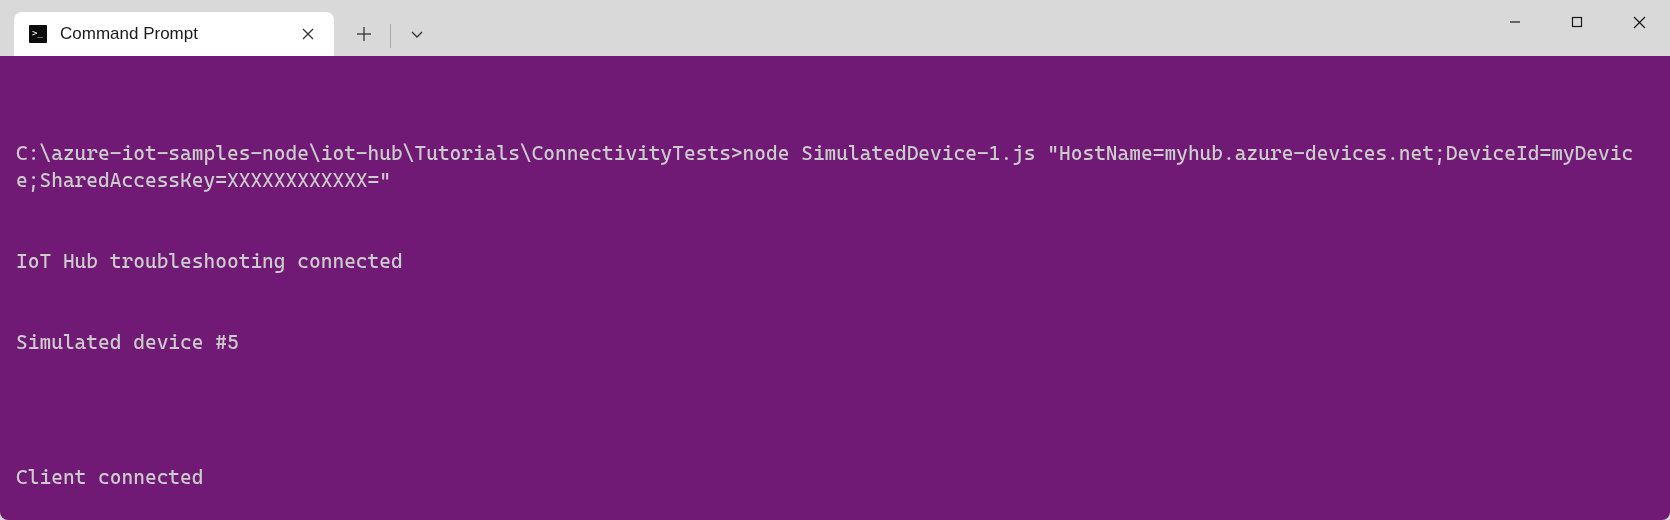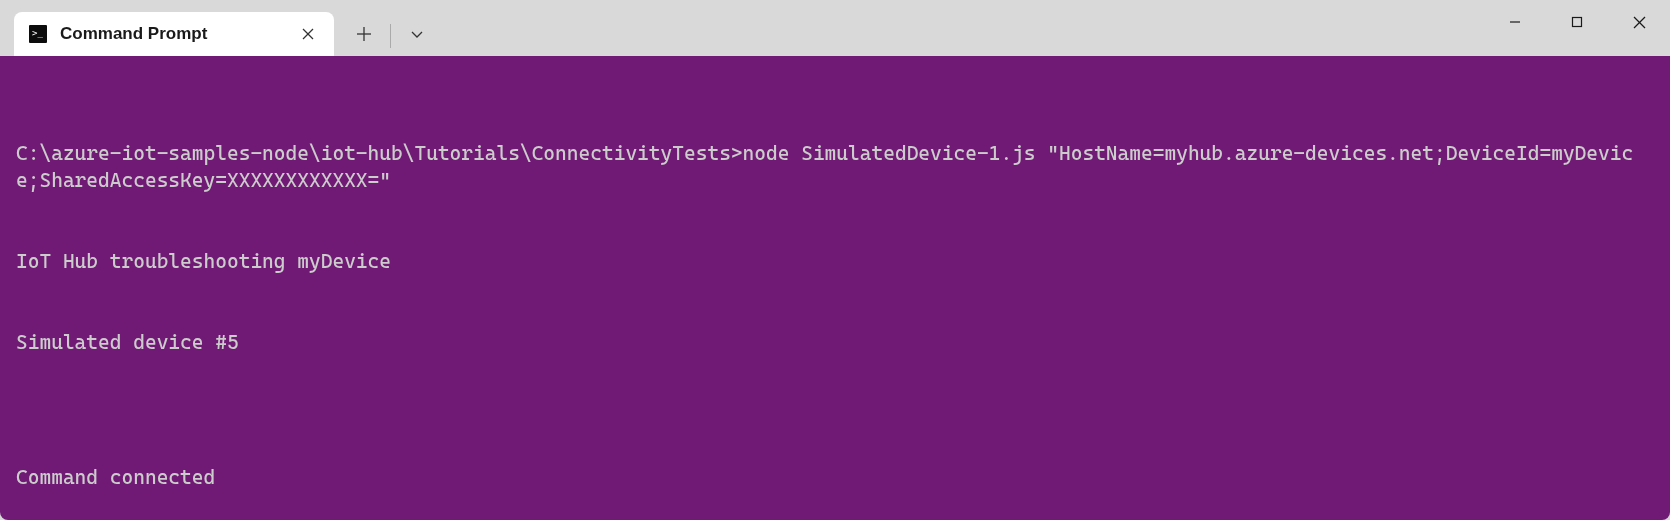--- a/index.html
+++ b/index.html
@@ -39,21 +39,21 @@
       height: 20px;
       margin-right: 12px;
       display: flex;
       align-items: center;
       justify-content: center;
     }
     .tab-title {
       font-size: 17px;
       color: #1a1a1a;
       flex: 1;
-      font-weight: 700;
+      font-weight: 400;
     }
     .tab-close {
       width: 28px;
       height: 28px;
       display: flex;
       align-items: center;
       justify-content: center;
       border-radius: 4px;
       cursor: pointer;
       color: #333;
@@ -170,19 +170,19 @@
       <svg width="13" height="13" viewBox="0 0 13 13">
         <line x1="1" y1="1" x2="12" y2="12" stroke="currentColor" stroke-width="1.2"></line>
         <line x1="12" y1="1" x2="1" y2="12" stroke="currentColor" stroke-width="1.2"></line>
       </svg>
     </div>
   </div>
 </div>
 
 <div class="terminal">
   <span class="line">C:\azure-iot-samples-node\iot-hub\Tutorials\ConnectivityTests&gt;node SimulatedDevice-1.js "HostName=myhub.azure-devices.net;DeviceId=myDevice;SharedAccessKey=XXXXXXXXXXXX="</span>
-  <span class="line">IoT Hub troubleshooting myDevice</span>
+  <span class="line">IoT Hub troubleshooting connected</span>
   <span class="line">Simulated device #5</span>
   <span class="line"></span>
-  <span class="line">Command connected</span>
+  <span class="line">Client connected</span>
   <span class="line"></span>
   
 </div>
 
 </body></html>

